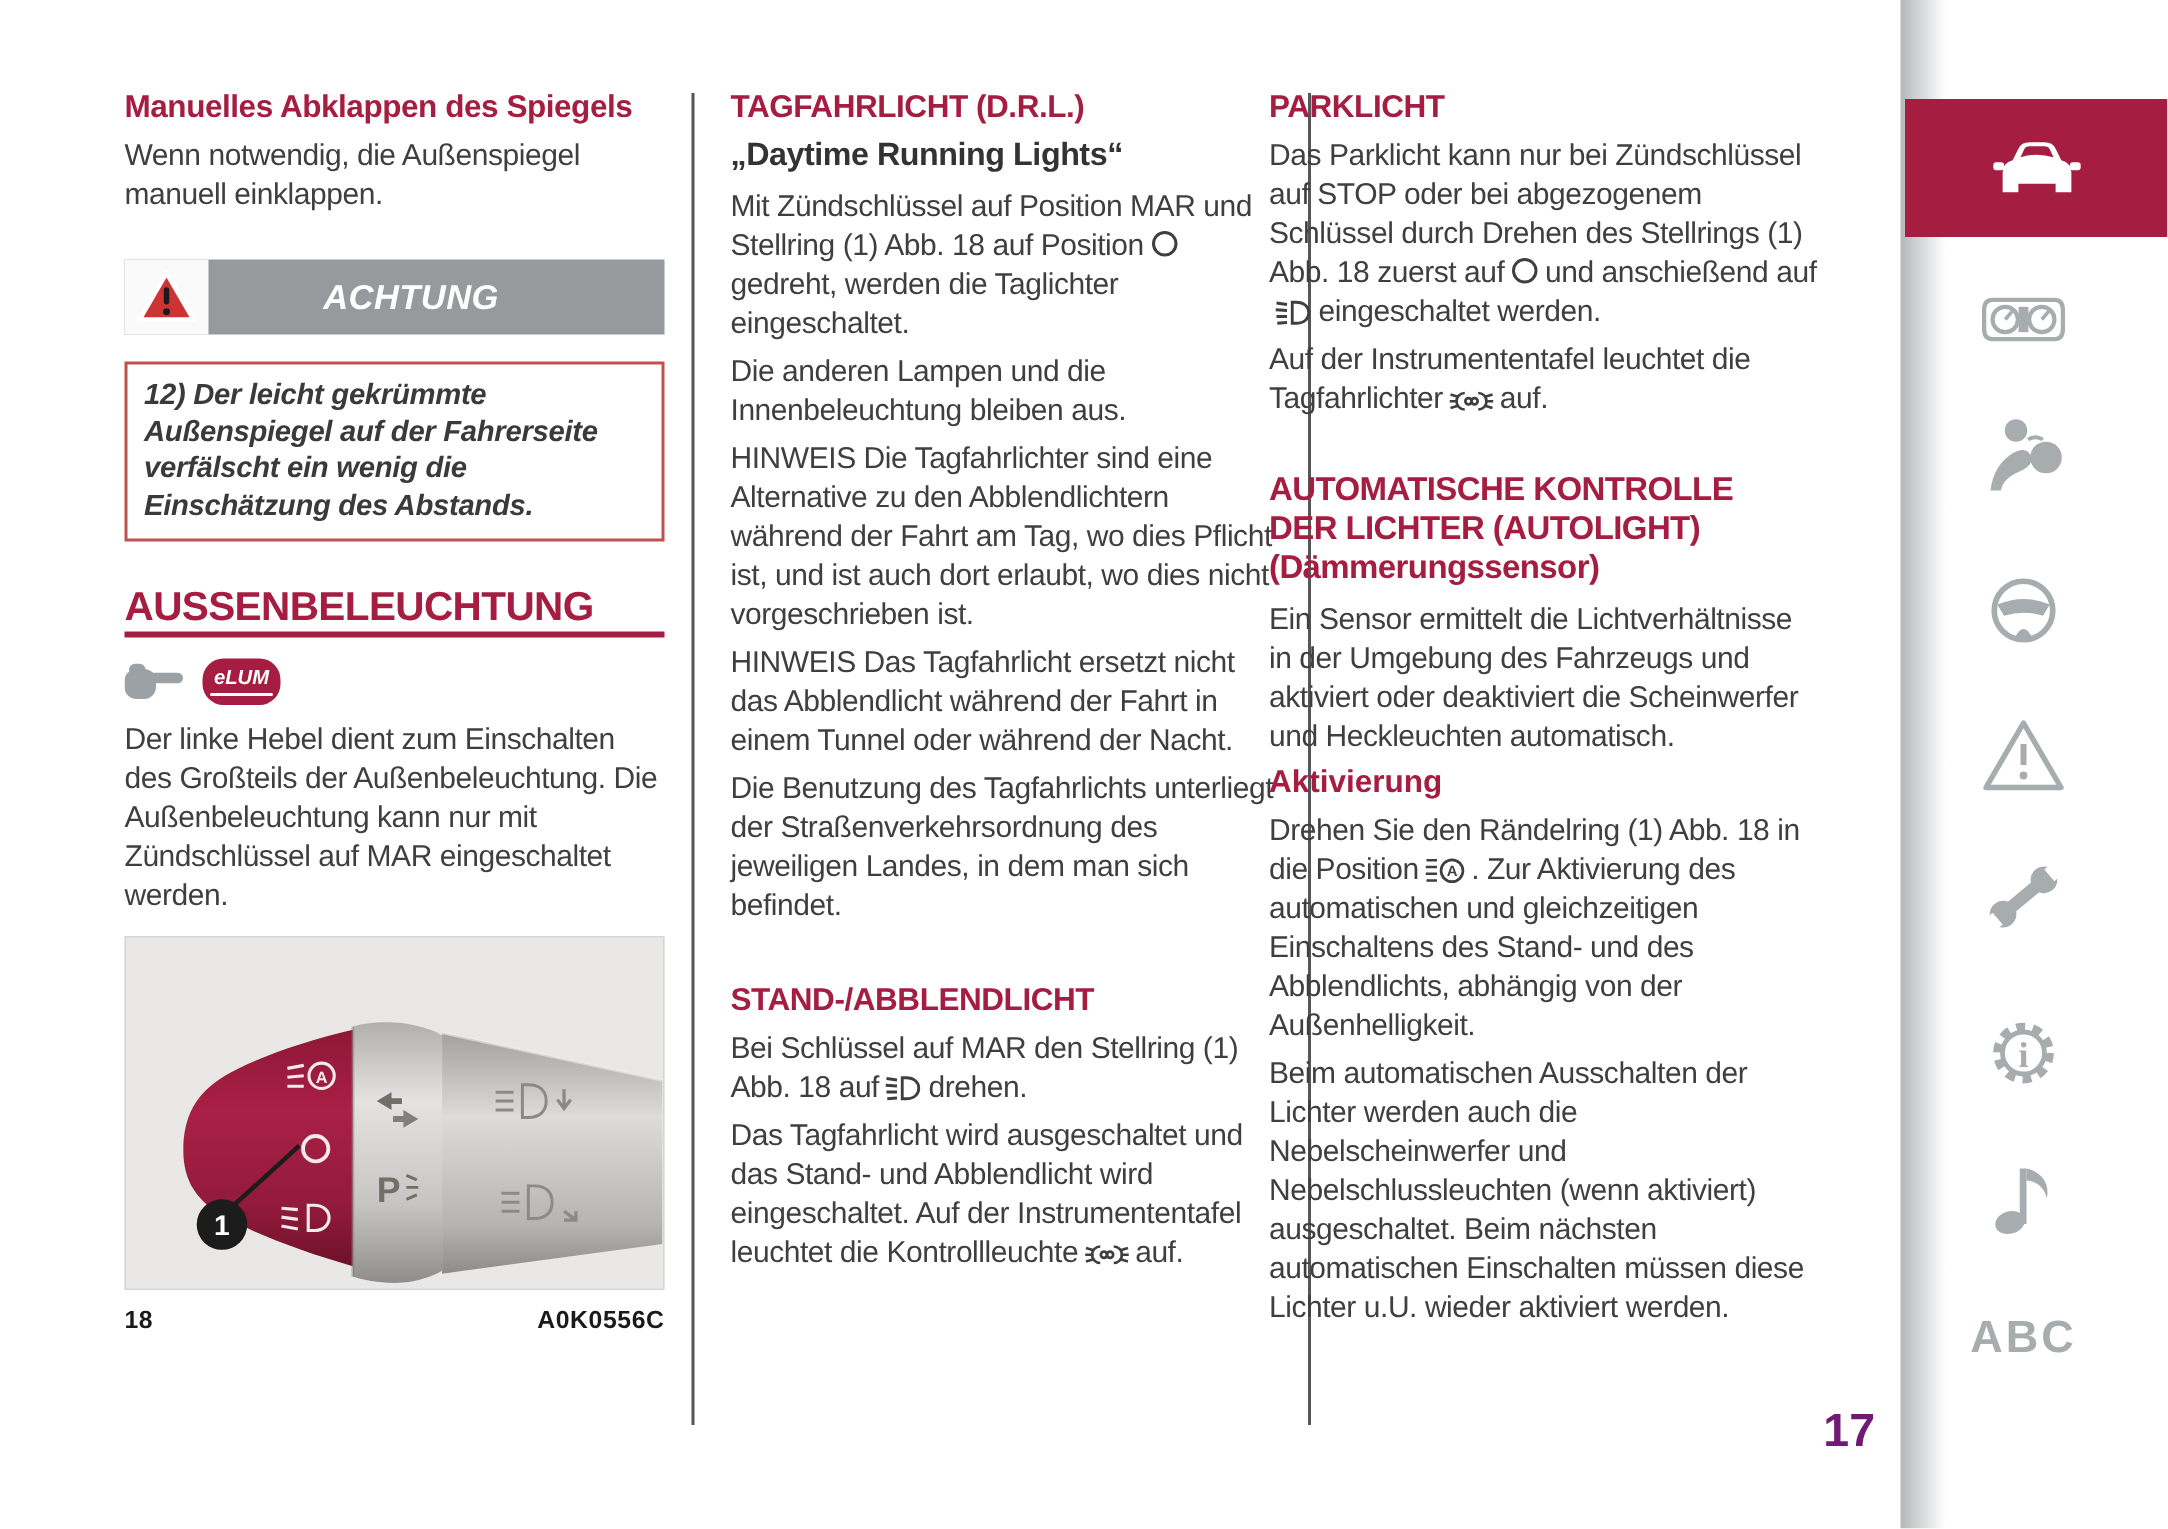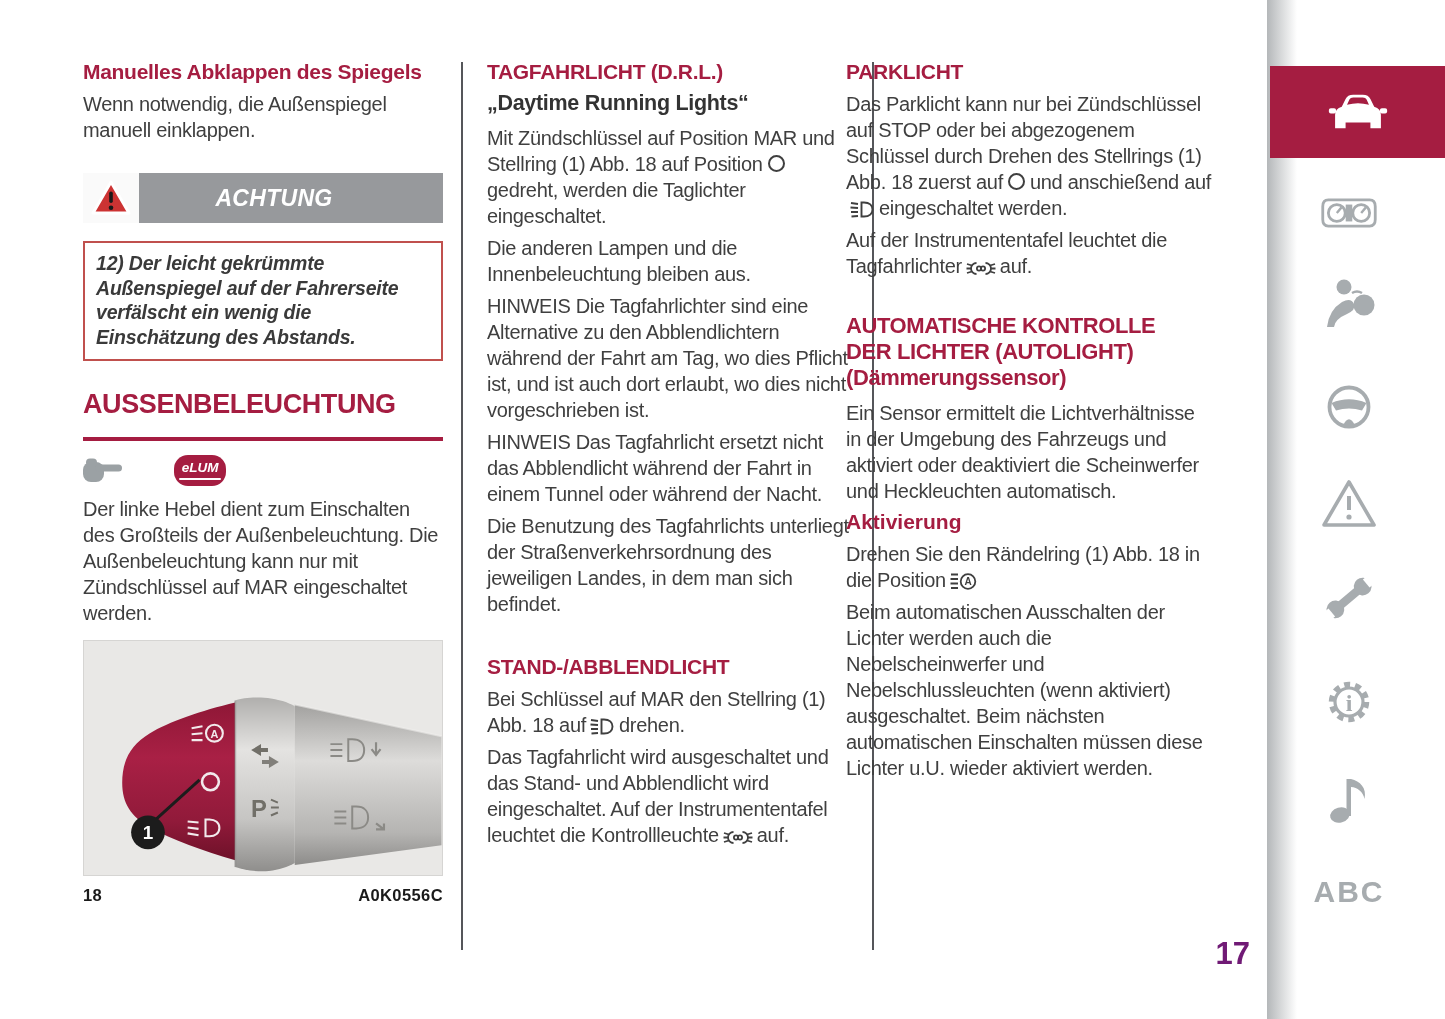--- a/index.html
+++ b/index.html
@@ -11,37 +11,37 @@
   #col-left{left:83px;width:360px;}
   #col-mid{left:487px;width:366px;}
   #col-right{left:846px;width:366px;}
   .divider{position:absolute;top:62px;height:888px;width:2px;background:#55565a;}
   #div1{left:461px;} #div2{left:872px;}
 
   p{font-size:20px;line-height:26px;margin:0 0 6px;letter-spacing:-0.3px;}
   .h-red-sm{color:#a51d41;font-size:21px;font-weight:bold;margin:0 0 7px;letter-spacing:-0.3px;}
   .h-red-md{color:#a51d41;font-size:22px;font-weight:bold;margin:0 0 9px;letter-spacing:-0.4px;}
   .h-red-md .hl{display:block;}
-  .h-red-lg{color:#a51d41;font-size:27px;font-weight:bold;margin:0;padding-bottom:17px;
+  .h-red-lg{color:#a51d41;font-size:27px;font-weight:bold;margin:0;padding-bottom:1px;
     border-bottom:4px solid #a51d41;letter-spacing:-0.4px;}
   .h-dark{color:#333;font-size:21.5px;font-weight:bold;margin:0 0 9px;letter-spacing:-0.3px;}
   .h-red-sub{color:#a51d41;font-size:21px;font-weight:bold;margin:4px 0 7px;}
 
   .achtung-bar{display:flex;align-items:center;height:50px;background:#97999c;margin:30px 0 18px;}
   .achtung-cell{width:56px;height:50px;background:#fafafa;display:flex;align-items:center;justify-content:center;}
   .achtung-label{flex:1;text-align:center;color:#fff;font-size:23px;font-weight:bold;font-style:italic;
     letter-spacing:0.3px;padding-right:34px;}
 
   .note-box{border:2px solid #c0504d;padding:8px 11px 10px;font-size:19.5px;line-height:24.5px;
     font-style:italic;font-weight:bold;color:#3a3a3a;margin:0 0 28px;letter-spacing:-0.2px;}
 
   .section-icons{display:flex;align-items:center;gap:12px;margin:14px 0 10px;}
   .elum{display:inline-flex;flex-direction:column;align-items:center;justify-content:center;
     width:52px;height:31px;background:#a51d41;border-radius:14px;color:#fff;font-weight:bold;
-    font-size:13.5px;font-style:italic;line-height:1;margin-left:39px;}
+    font-size:13.5px;font-style:italic;line-height:1;}
   .elum-pages{width:42px;height:2.5px;background:#fff;margin-top:3px;border-radius:1px;}
 
   .figure{margin-top:14px;}
   .figure-img{width:360px;height:236px;box-sizing:border-box;border:1px solid #d6d5d3;background:#e9e8e6;}
   .figure-caption{display:flex;justify-content:space-between;font-size:16.5px;font-weight:bold;
     color:#1a1a1a;margin-top:6px;letter-spacing:0.4px;}
 
   .ig{display:inline-block;vertical-align:-3px;margin:0 4px;}
   .icon-o{display:inline-block;width:13px;height:13px;border:2.5px solid #3f3f3f;border-radius:50%;
     vertical-align:-1px;margin:0 5px;}
@@ -218,21 +218,21 @@
     <span class="hl">(Dämmerungssensor)</span>
   </h3>
   <p>Ein Sensor ermittelt die Lichtverhältnisse in der Umgebung des Fahrzeugs und aktiviert oder deaktiviert die Scheinwerfer und Heckleuchten automatisch.</p>
   <h4 class="h-red-sub">Aktivierung</h4>
   <p><span>Drehen Sie den Rändelring (1) Abb. 18 in die Position</span><svg class="ig" width="27" height="17" viewBox="0 0 27 17">
         <g stroke="#3f3f3f" fill="none" stroke-width="1.8">
           <path d="M1,1.5 H8 M0.5,6 H8 M0.5,10.5 H8 M1,15 H8"></path>
           <circle cx="18" cy="8.5" r="7.3"></circle>
         </g>
         <text x="18" y="12.3" font-size="10" font-weight="bold" fill="#3f3f3f" text-anchor="middle">A</text>
-      </svg></p>
+      </svg><span>. Zur Aktivierung des automatischen und gleichzeitigen Einschaltens des Stand- und des Abblendlichts, abhängig von der Außenhelligkeit.</span></p>
   <p>Beim automatischen Ausschalten der Lichter werden auch die Nebelscheinwerfer und Nebelschlussleuchten (wenn aktiviert) ausgeschaltet. Beim nächsten automatischen Einschalten müssen diese Lichter u.U. wieder aktiviert werden.</p>
 </section>
 
 <aside class="sidebar">
   <div class="sidebar-shade"></div>
 
   <div class="tab-active">
     <svg width="62" height="42" viewBox="0 0 64 44">
       <path d="M8,39 V25 Q8,18.5 15,16.5 L19,8.5 Q21,4 27,4 H37 Q43,4 45,8.5 L49,16.5 Q56,18.5 56,25 V39 H45 V33 H19 V39 Z" fill="#ffffff"></path>
       <path d="M20.5,14.5 L23,9 Q24,6.8 27,6.8 H37 Q40,6.8 41,9 L43.5,14.5 Q32,11 20.5,14.5 Z" fill="#a51d41"></path>

